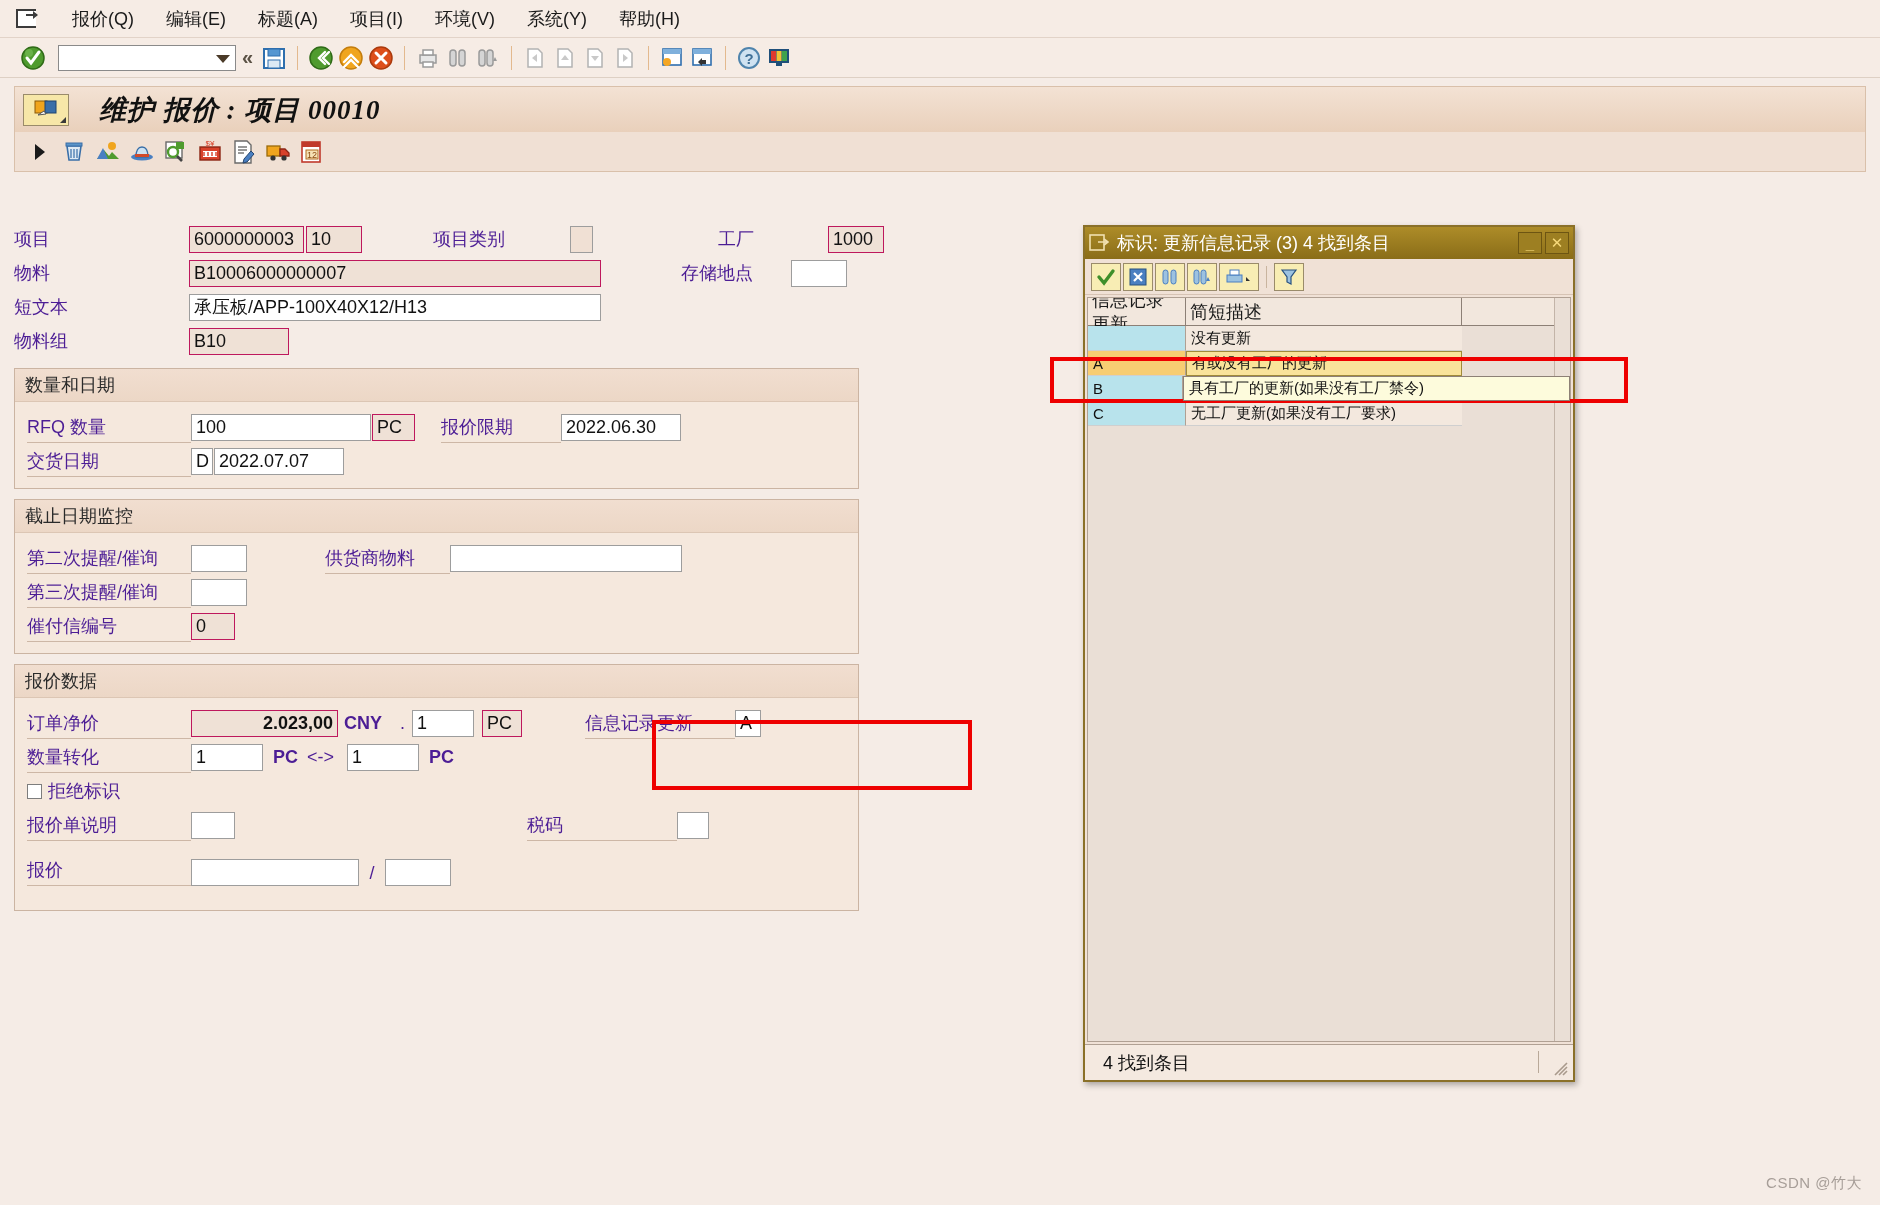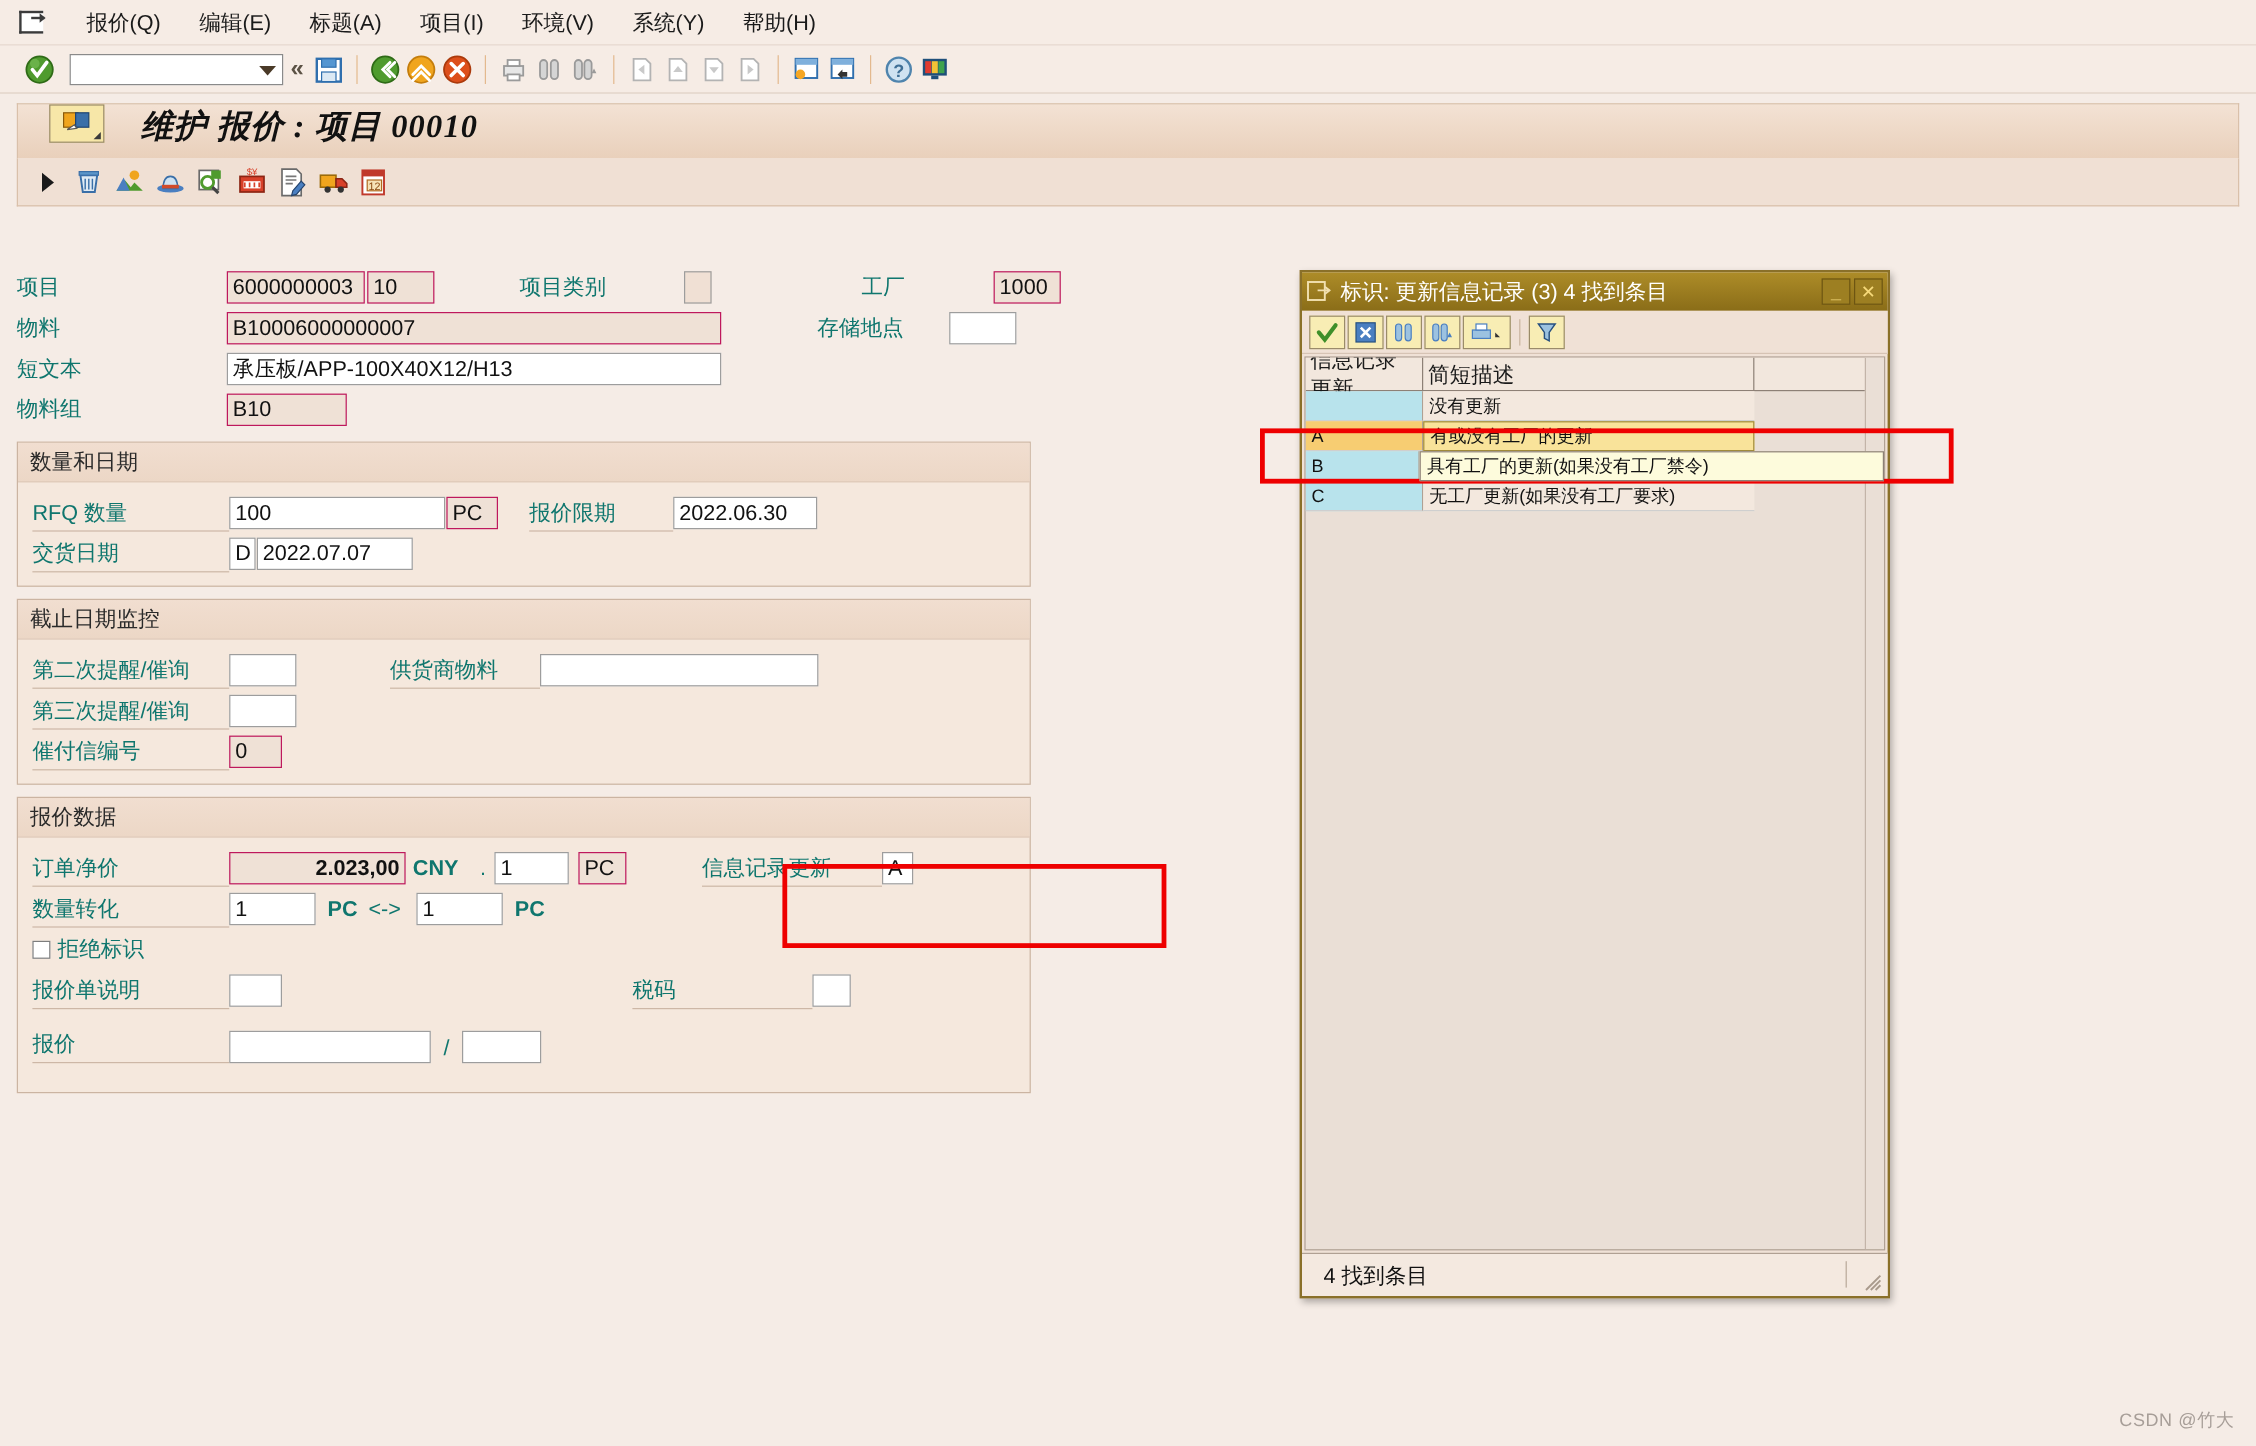--- a/index.html
+++ b/index.html
@@ -60,21 +60,21 @@
     border-top:8px solid #4a3a28;
   }
   .dblchev { font-size:20px; color:#5b5245; padding:0 6px; font-weight:bold; flex:none;}
 
   
   #titlebar {
     margin:8px 14px 0 14px;
     height:46px;
     background:linear-gradient(to bottom,#f3e2d4,#e9d0bb);
     border:1px solid #d9c0aa; border-bottom:none;
-    display:flex; align-items:flex-start; padding-left:26px;
+    display:flex; align-items:center; padding-left:8px;
   }
   .title-ico {
     width:46px; height:32px; background:#f7e7a8; border:1px solid #9a8b6a;
     display:flex; align-items:center; justify-content:center; margin-right:6px;
     position:relative; flex:none;
   }
   .title-ico .tri { position:absolute; right:2px; bottom:2px;
     border-left:6px solid transparent; border-bottom:6px solid #3a3a3a; }
   #title-text {
     font-family:"Liberation Serif","DejaVu Serif",serif;
@@ -89,21 +89,21 @@
     border:1px solid #d9c0aa; border-top:none;
     display:flex; align-items:center; padding-left:10px; gap:4px;
   }
   .at-btn { width:30px; height:30px; display:flex; align-items:center; justify-content:center; flex:none;}
 
   
   #form {
     position:absolute; left:14px; top:222px; width:1020px;
   }
   .row { display:flex; align-items:center; height:34px; }
-  .lbl { color:#0f766e; font-size:18px; }
+  .lbl { color:#4c1d95; font-size:18px; }
   .inp {
     background:#f0e0d4; border:1px solid #9d9d9d;
     height:27px; font-size:18px; padding:0 4px;
     display:flex; align-items:center; font-family:"Liberation Sans",sans-serif;
   }
   .inp.white { background:#ffffff; }
   .inp.disabled { background:#efe1d6; border:1px solid #be185d; }
   .inp.num { justify-content:flex-end;font-weight:bold; }
 
   .groupbox { border:1px solid #cbb4a2; margin-top:10px; background:#f5e8dd; }

